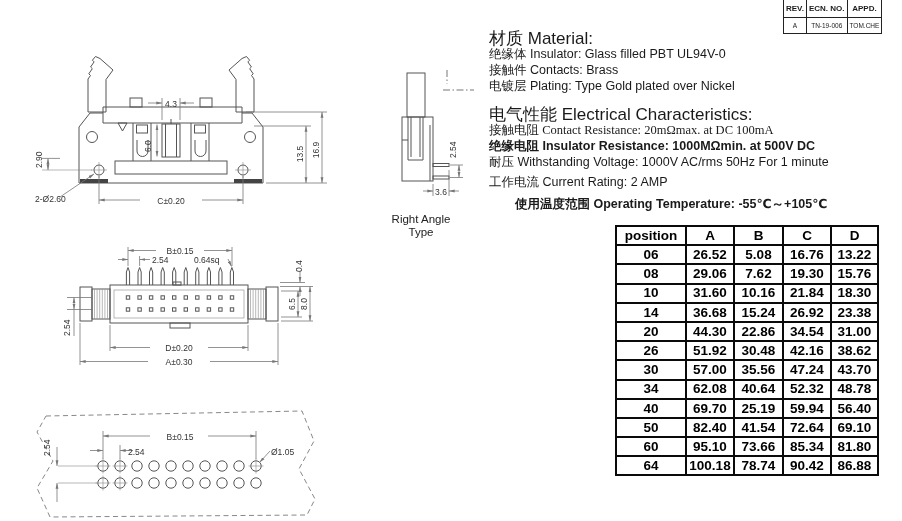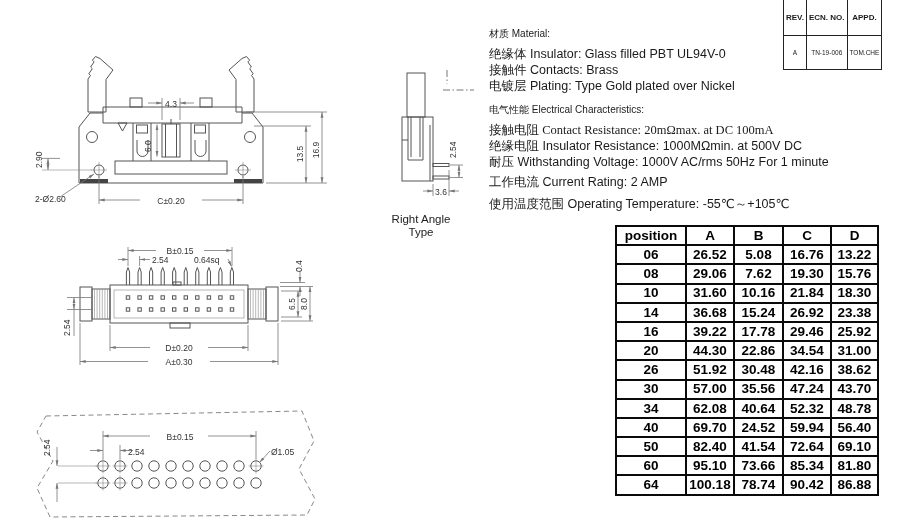--- a/index.html
+++ b/index.html
@@ -1,23 +1,23 @@
 <!DOCTYPE html>
 <html><head>
 <meta charset="utf-8">
 <style>
   html,body{margin:0;padding:0;background:#fff;}
   .page{position:relative;width:902px;height:521px;background:#fff;overflow:hidden;
         font-family:"Liberation Sans","DejaVu Sans",sans-serif;color:#1a1a1a;}
   .abs{position:absolute;}
-  .heading{font-size:10px;white-space:nowrap;}
+  .heading{font-size:17px;white-space:nowrap;}
   .bodyline{font-size:12.5px;line-height:16px;white-space:nowrap;}
   
   .revtable{position:absolute;left:783px;top:-1px;border-collapse:collapse;}
-  .revtable td{border:1px solid #222;text-align:center;padding:12px 2px;white-space:nowrap;}
+  .revtable td{border:1px solid #222;text-align:center;padding:3px 2px;white-space:nowrap;}
   .revtable .hdr td{font-size:8px;font-weight:bold;height:11px;}
   .revtable .datarow td{font-size:6.5px;height:9px;}
   
   .dimtable{position:absolute;left:615px;top:225px;border-collapse:collapse;table-layout:fixed;color:#000;padding-left:32px;}
   .dimtable th,.dimtable td{border:2px solid #0a0a0a;text-align:center;font-size:13.5px;
         font-weight:700;height:17.2px;line-height:1;padding:0;}
   
   svg text{font-family:"Liberation Sans","DejaVu Sans",sans-serif;font-size:8.5px;fill:#333;}
   svg text.lbl{font-size:11.5px;fill:#222;}
   .part{stroke:#555;fill:none;stroke-width:1;}
@@ -299,25 +299,25 @@
     </table>
 
   
   <div class="abs heading" style="left:489px;top:27px;">材质 Material:</div>
   <div class="abs bodyline" style="left:489px;top:46px;">绝缘体 Insulator: Glass filled PBT UL94V-0</div>
   <div class="abs bodyline" style="left:489px;top:62px;">接触件 Contacts: Brass</div>
   <div class="abs bodyline" style="left:489px;top:78px;">电镀层 Plating: Type Gold plated over Nickel</div>
 
   <div class="abs heading" style="left:489px;top:103px;">电气性能 Electrical Characteristics:</div>
   <div class="abs bodyline" style="left:489px;top:122px;font-family:Liberation Serif, serif;">接触电阻 Contact Resistance: 20mΩmax. at DC 100mA</div>
-  <div class="abs bodyline" style="left:489px;top:138px;">绝缘电阻 Insulator Resistance: 1000MΩmin. at 500V DC</div>
+  <div class="abs bodyline" style="left:489px;top:138px;font-weight:bold;">绝缘电阻 Insulator Resistance: 1000MΩmin. at 500V DC</div>
   <div class="abs bodyline" style="left:489px;top:154px;">耐压 Withstanding Voltage: 1000V AC/rms 50Hz For 1 minute</div>
   <div class="abs bodyline" style="left:489px;top:174px;">工作电流 Current Rating: 2 AMP</div>
 
-  <div class="abs bodyline" style="left:489px;top:196px;">使用温度范围 Operating Temperature: -55℃～+105℃</div>
+  <div class="abs bodyline" style="left:515px;top:196px;font-weight:bold;">使用温度范围 Operating Temperature: -55℃～+105℃</div>
 
   
   <table class="dimtable">
     <colgroup>
       <col style="width:70px">
         <col style="width:48px">
         <col style="width:49px">
         <col style="width:48px">
         <col style="width:47px">
     </colgroup>
@@ -351,27 +351,20 @@
           <td>18.30</td>
         </tr>
         <tr>
           <td>14</td>
           <td>36.68</td>
           <td>15.24</td>
           <td>26.92</td>
           <td>23.38</td>
         </tr>
         <tr>
-          <td>16</td>
-          <td>39.22</td>
-          <td>17.78</td>
-          <td>29.46</td>
-          <td>25.92</td>
-        </tr>
-        <tr>
           <td>20</td>
           <td>44.30</td>
           <td>22.86</td>
           <td>34.54</td>
           <td>31.00</td>
         </tr>
         <tr>
           <td>26</td>
           <td>51.92</td>
           <td>30.48</td>
@@ -388,21 +381,21 @@
         <tr>
           <td>34</td>
           <td>62.08</td>
           <td>40.64</td>
           <td>52.32</td>
           <td>48.78</td>
         </tr>
         <tr>
           <td>40</td>
           <td>69.70</td>
-          <td>24.52</td>
+          <td>25.19</td>
           <td>59.94</td>
           <td>56.40</td>
         </tr>
         <tr>
           <td>50</td>
           <td>82.40</td>
           <td>41.54</td>
           <td>72.64</td>
           <td>69.10</td>
         </tr>

